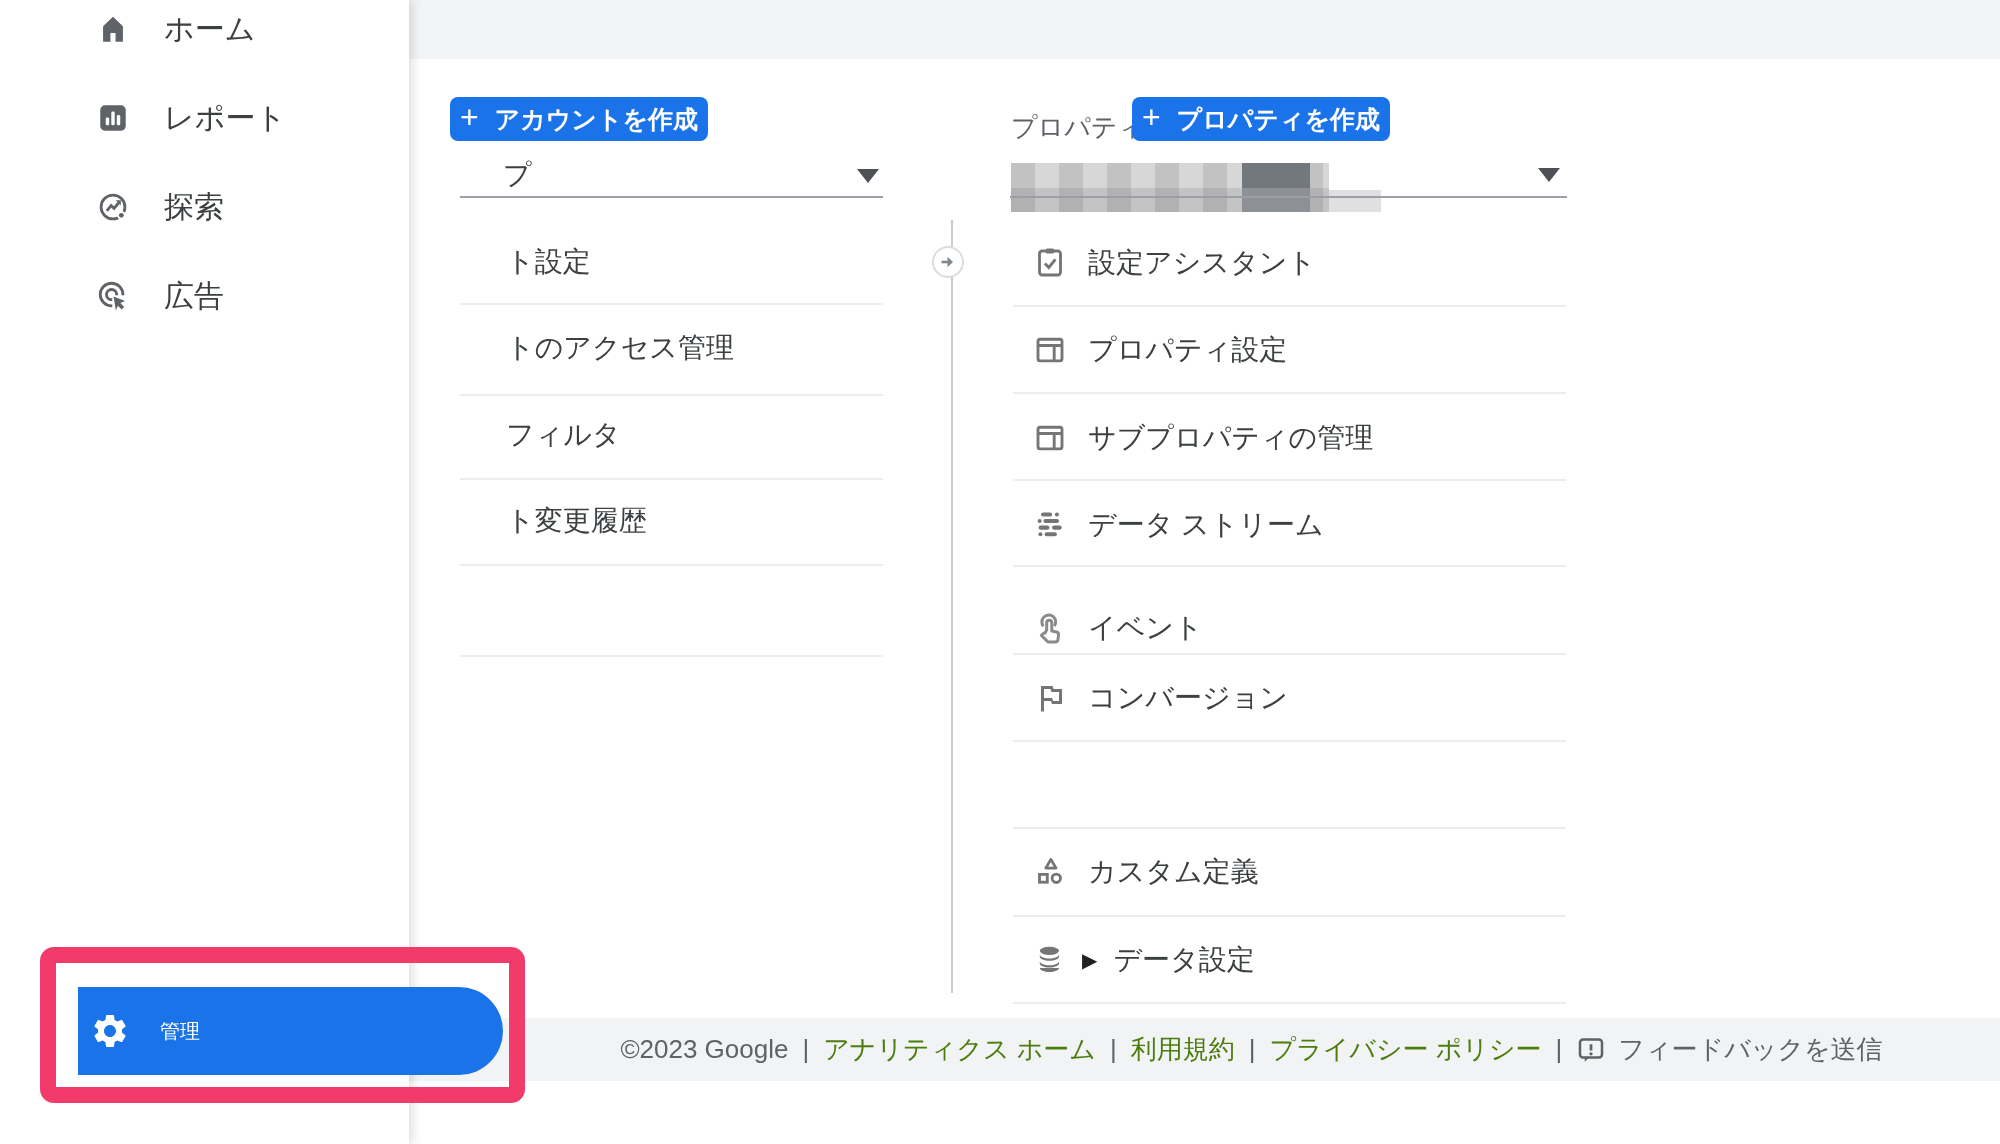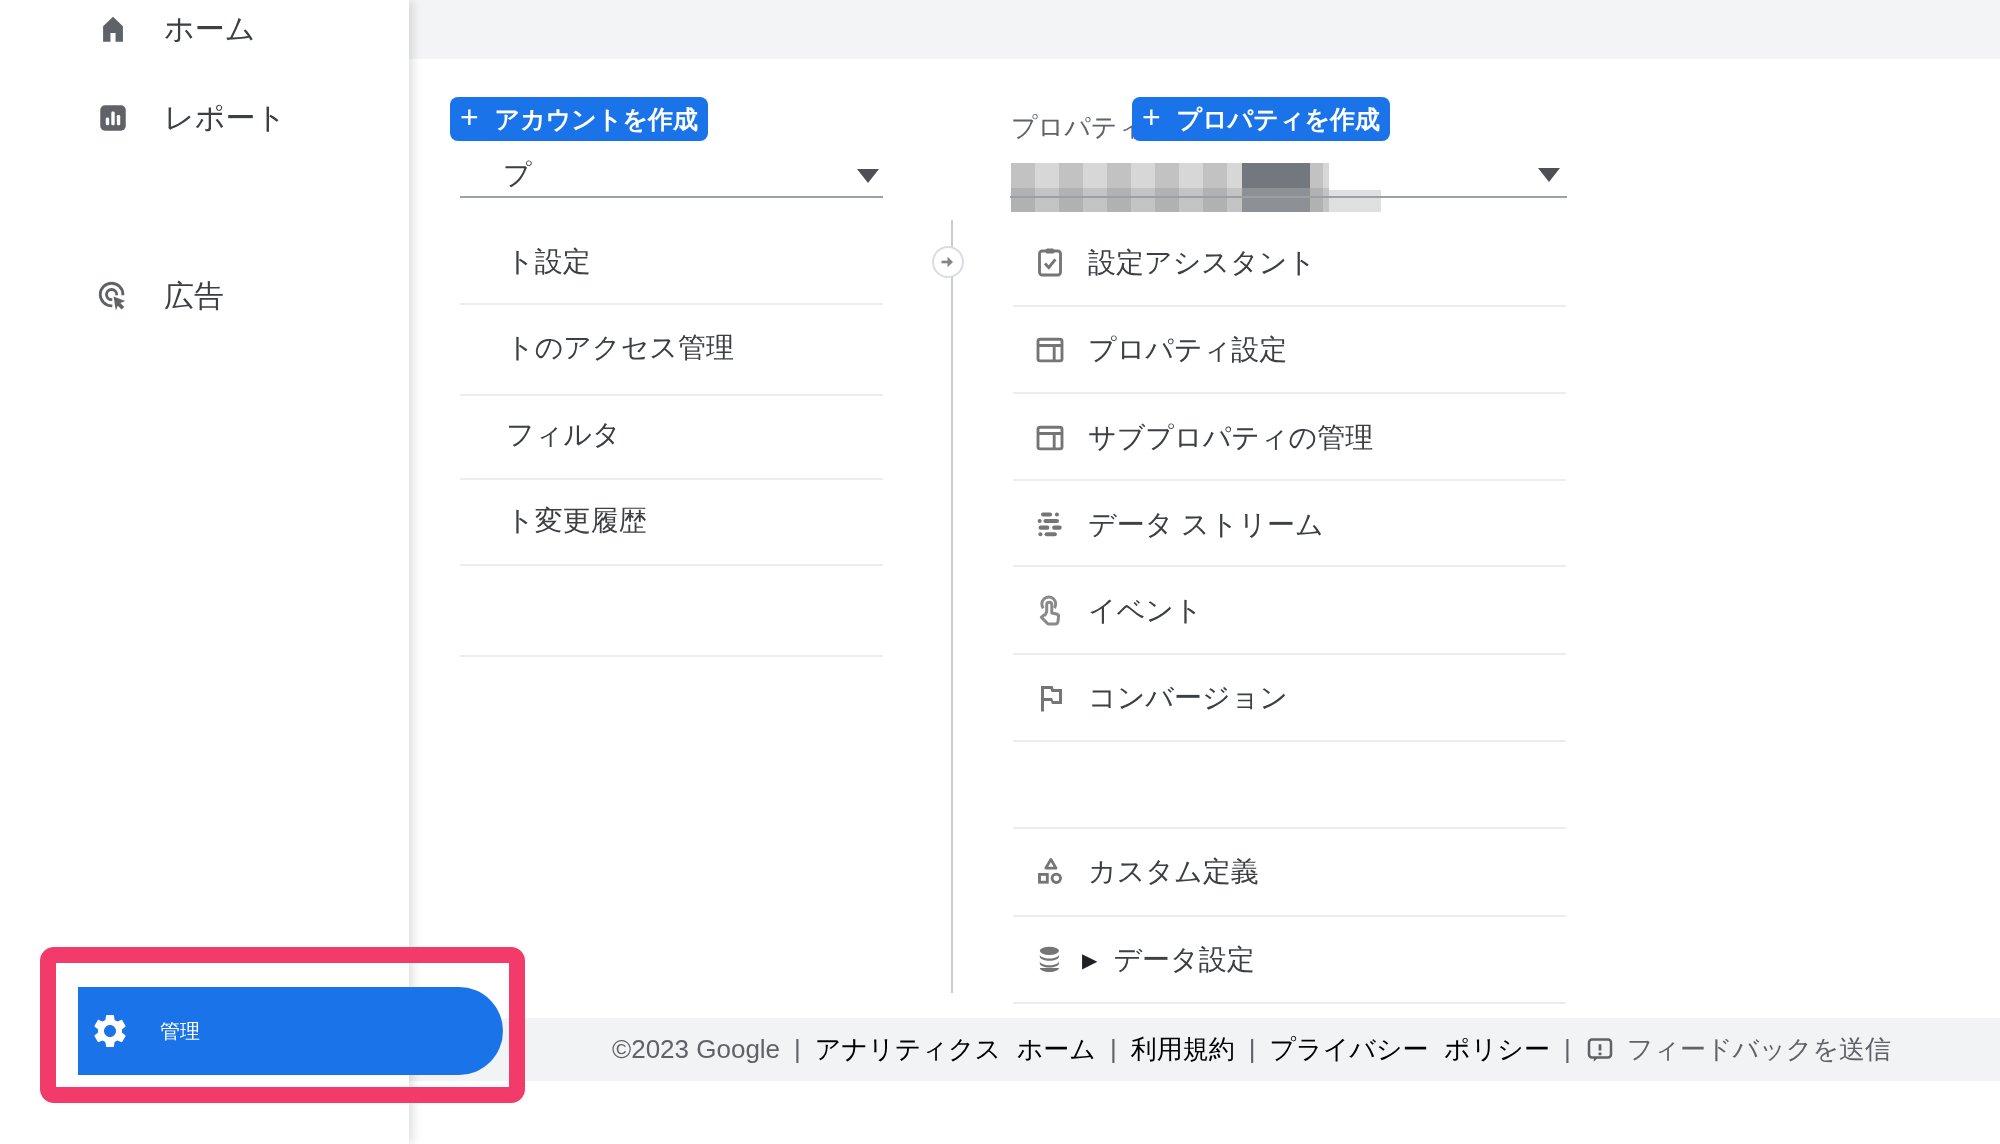--- a/index.html
+++ b/index.html
@@ -45,21 +45,21 @@
   .expand-glyph{font-size:20px;color:#202124;margin-right:2px;}
 
   .circle-arrow{position:absolute;left:932px;top:246px;width:32px;height:32px;border-radius:50%;
     background:#fff;border:2px solid #dadce0;display:flex;align-items:center;justify-content:center;
     cursor:pointer;box-sizing:border-box;}
 
   
   .footer{position:absolute;left:0;top:1018px;width:2000px;height:63px;background:#f1f3f4;}
   .footer-inner{position:absolute;left:503px;top:1018px;width:1497px;height:63px;display:flex;
     align-items:center;justify-content:center;gap:14px;font-size:26px;color:#5f6368;}
-  .footer a, .flink{color:#000000;text-decoration:none;cursor:pointer;font-family:Liberation Mono, monospace;}
+  .footer a, .flink{color:#4d7c0f;text-decoration:none;cursor:pointer;}
   .fsep{color:#5f6368;}
   .fb-wrap{display:flex;align-items:center;gap:12px;}
 
   
   .sidebar{position:absolute;left:0;top:0;width:409px;height:1144px;background:#ffffff;
     box-shadow:3px 0 10px rgba(0,0,0,0.14);z-index:10;}
   .nav-item{position:absolute;left:0;width:503px;height:58px;display:flex;align-items:center;
     cursor:pointer;font-size:30px;color:#3c4043;}
   .nav-icon{position:absolute;left:96px;width:34px;height:34px;display:flex;align-items:center;justify-content:center;}
   .nav-label{position:absolute;left:164px;}
@@ -178,21 +178,21 @@
         <rect x="4.4" y="12.4" width="7.2" height="2.7" rx="1.35"></rect>
           <rect x="13.4" y="12.4" width="6.4" height="2.7" rx="1.35"></rect>
         <circle cx="5.6" cy="18.15" r="1.35"></circle>
           <rect x="8.4" y="16.8" width="8.2" height="2.7" rx="1.35"></rect>
       </svg>
     </span>
     <span>データ ストリーム</span>
   </div>
   <div class="hdiv pdiv" style="top:565px;"></div>
 
-  <div class="prow" style="top:575px;">
+  <div class="prow" style="top:575px;align-items:flex-end;">
     <span class="picon">
       <svg width="36" height="36" viewBox="0 0 24 24">
         <path d="M7.6 10.2a4.6 4.6 0 1 1 7.3-.2" fill="none" stroke="#8a8a8a" stroke-width="2"></path>
         <path d="M9.8 12.5V7.9a1.7 1.7 0 0 1 3.4 0v5.4l3.1.7c.9.2 1.5 1 1.4 1.9l-.4 3.2c-.1.9-.9 1.6-1.8 1.6h-4.1c-.5 0-1-.2-1.3-.6l-3.9-3.9 1.3-1.2c.3-.3.8-.4 1.2-.3z" fill="none" stroke="#8a8a8a" stroke-width="2" stroke-linejoin="round"></path>
       </svg>
     </span>
     <span>イベント</span>
   </div>
   <div class="hdiv pdiv" style="top:653px;"></div>
 
@@ -271,20 +271,32 @@
         <svg width="34" height="34" viewBox="0 0 24 24">
           <rect x="3" y="3" width="18" height="18" rx="3.4" fill="#5f6368"></rect>
           <rect x="6.9" y="11.6" width="2.4" height="5.6" rx="1" fill="#fff"></rect>
           <rect x="10.8" y="7.4" width="2.4" height="9.8" rx="1" fill="#fff"></rect>
           <rect x="14.7" y="9.8" width="2.4" height="7.4" rx="1" fill="#fff"></rect>
         </svg>
       </span>
       <span class="nav-label">レポート</span>
     </div>
 
+    <div class="nav-item" style="top:178px;">
+      <span class="nav-icon">
+        <svg width="34" height="34" viewBox="0 0 24 24">
+          <circle cx="12" cy="12" r="8.4" fill="none" stroke="#5f6368" stroke-width="2"></circle>
+          <circle cx="17.9" cy="17.9" r="3" fill="#fff"></circle>
+          <circle cx="17.9" cy="17.9" r="1.7" fill="#5f6368"></circle>
+          <path d="M7.6 14.7 10.7 11l2 2 3.2-3.8" fill="none" stroke="#5f6368" stroke-width="2"></path>
+          <path d="M13.9 7.3h3.6v3.6z" fill="#5f6368"></path>
+        </svg>
+      </span>
+      <span class="nav-label">探索</span>
+    </div>
 
     <div class="nav-item" style="top:267px;">
       <span class="nav-icon">
         <svg width="34" height="34" viewBox="0 0 24 24">
           <circle cx="11" cy="11" r="8" fill="none" stroke="#5f6368" stroke-width="2"></circle>
           <circle cx="11" cy="11" r="3.6" fill="none" stroke="#5f6368" stroke-width="2"></circle>
           <rect x="11.5" y="11.5" width="12" height="12" fill="#fff"></rect>
           <path d="M12.4 12.4l8.2 3.2-3.4 1.4 2.7 2.7-1.8 1.8-2.7-2.7-1.4 3.4z" fill="#5f6368"></path>
         </svg>
       </span>

